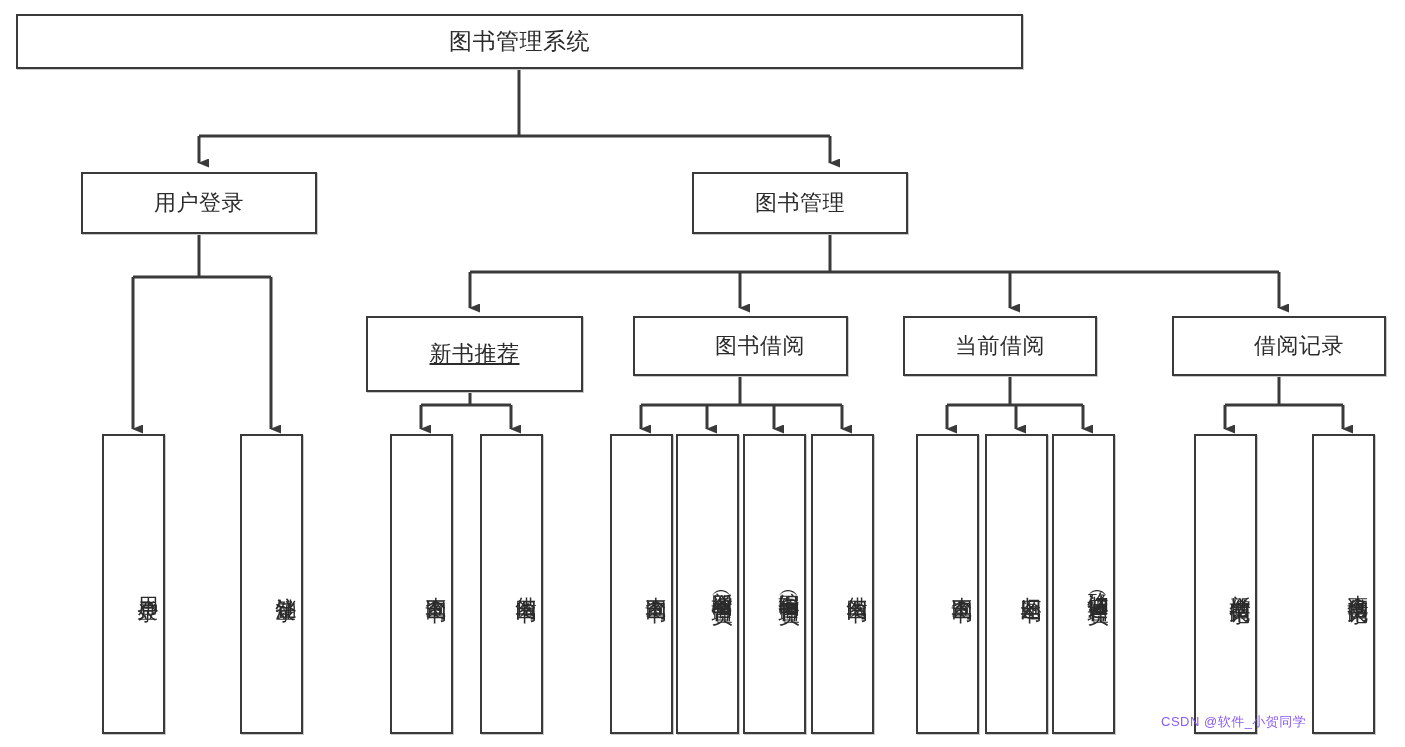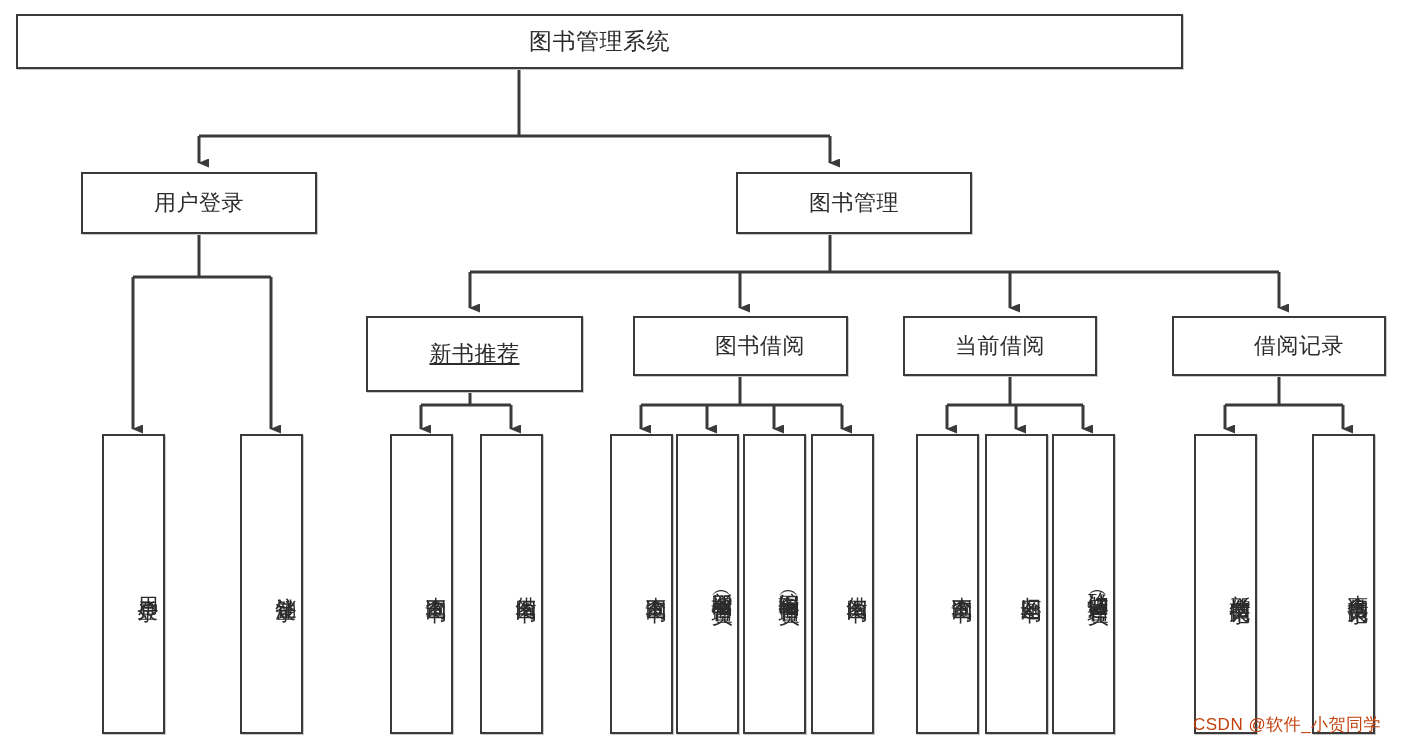--- a/index.html
+++ b/index.html
@@ -57,24 +57,24 @@
     align-items: flex-start;
     justify-content: center;
   }
   .node.vert .vlabel {
     writing-mode: vertical-rl;
     text-orientation: upright;
     display: block;
   }
   .watermark {
     position: absolute;
-    left: 1193px;
+    left: 1161px;
     top: 713px;
-    font-size: 17px;
-    color: #c2410c;
+    font-size: 13px;
+    color: #8b5cf6;
     white-space: nowrap;
     letter-spacing: 0.5px;
   }
 </style>
 </head>
 <body>
 
 <div id="canvas">
 
   <svg id="wires" viewBox="0 0 1405 747" xmlns="http://www.w3.org/2000/svg">
@@ -120,28 +120,28 @@
       <path d="M1016,405 L1016,429" marker-end="url(#arrow)"></path>
       <path d="M1083,405 L1083,429" marker-end="url(#arrow)"></path>
 
       <path d="M1279,376 L1279,405"></path>
       <path d="M1225,405 L1343,405"></path>
       <path d="M1225,405 L1225,429" marker-end="url(#arrow)"></path>
       <path d="M1343,405 L1343,429" marker-end="url(#arrow)"></path>
     </g>
   </svg>
 
-  <div class="node horiz root" style="left:16px; top:14px; width:1167px; height:55px;">
+  <div class="node horiz root" style="left:16px; top:14px; width:1007px; height:55px;">
     <span>图书管理系统</span>
   </div>
 
   <div class="node horiz" style="left:81px; top:172px; width:236px; height:62px;">
     <span>用户登录</span>
   </div>
-  <div class="node horiz" style="left:736px; top:172px; width:236px; height:62px;">
+  <div class="node horiz" style="left:692px; top:172px; width:216px; height:62px;">
     <span>图书管理</span>
   </div>
 
   <div class="node horiz" style="left:366px; top:316px; width:217px; height:76px;text-decoration:underline;">
     <span>新书推荐</span>
   </div>
   <div class="node horiz" style="left:633px; top:316px; width:215px; height:60px;padding-left:39px;">
     <span>图书借阅</span>
   </div>
   <div class="node horiz" style="left:903px; top:316px; width:194px; height:60px;">

